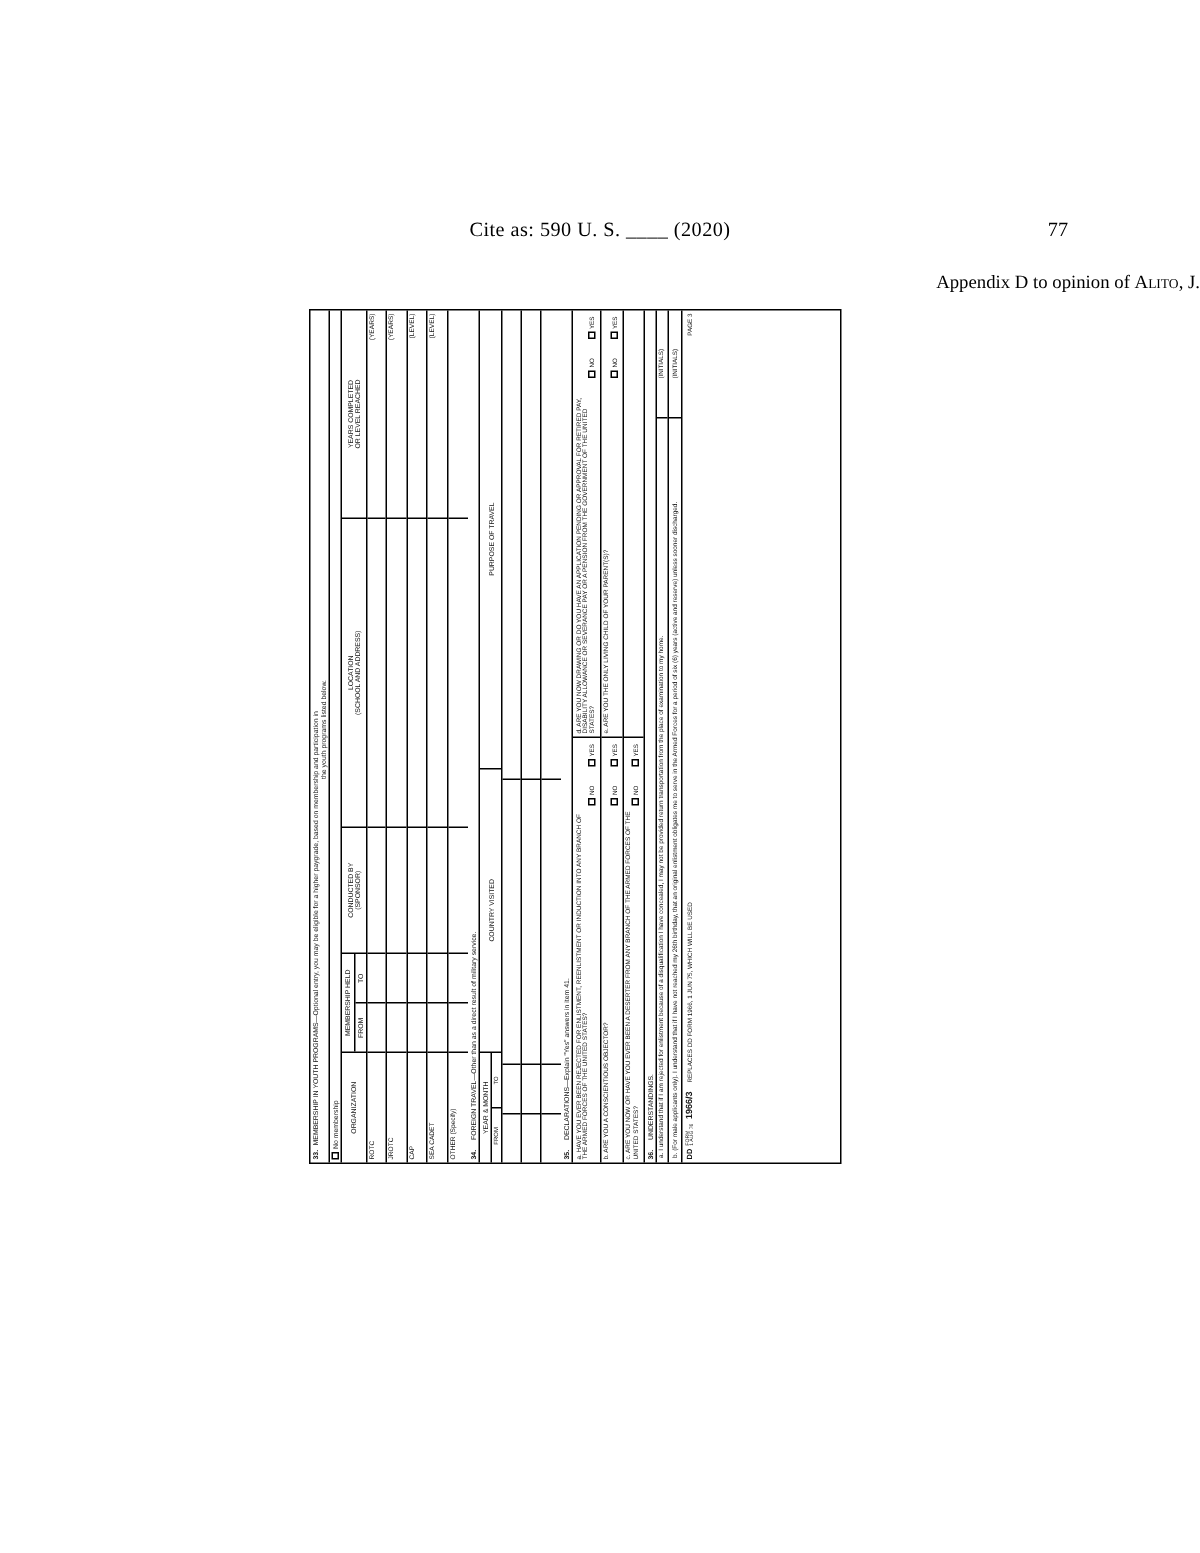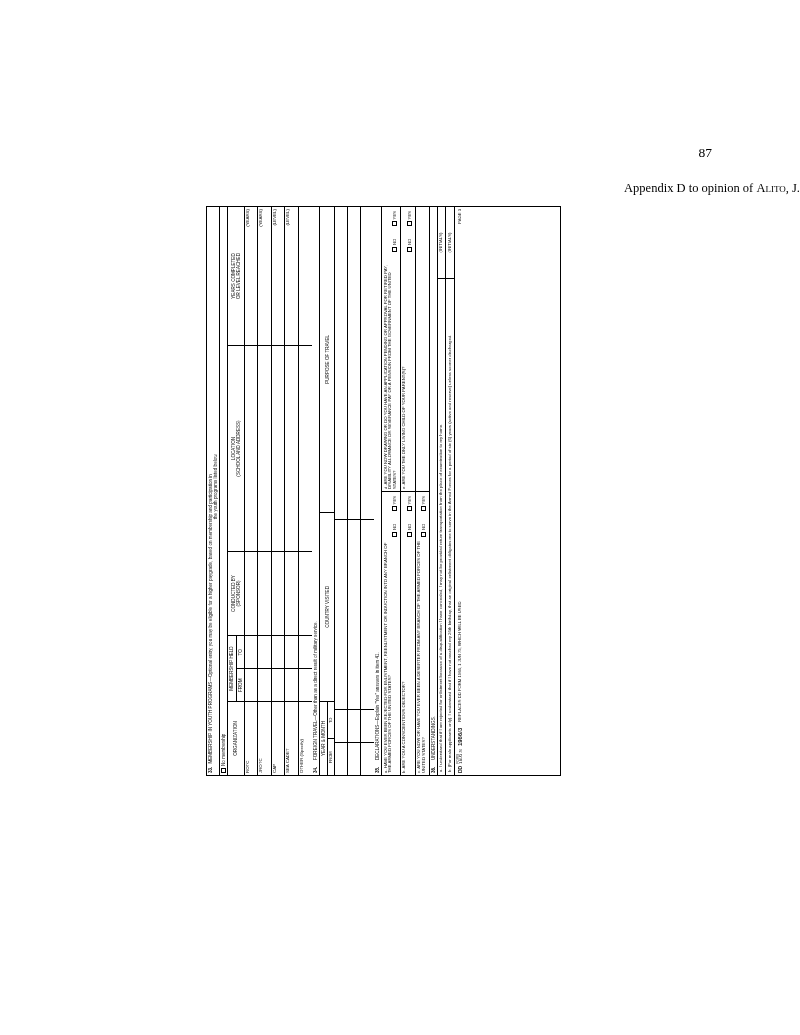--- a/index.html
+++ b/index.html
@@ -139,22 +139,25 @@
   .foot .fm { font-size: 3.4px; margin-right: 3px; line-height: 1.05; }
   .foot .num { font-weight: bold; font-size: 6px; margin-right: 6px; }
   .foot .rep { font-size: 4.2px; }
   .foot .pg { margin-left: auto; font-size: 4.2px; }
 </style>
 </head>
 <body>
 
 <div class="page">
 
-
-  <div class="page-num">87</div>
+  <div class="cite-line">
+    <span>Cite as:  590 U. S. ____ (2020)</span>
+  </div>
+
+  <div class="page-num">77</div>
 
   <div class="appendix-line">
     <span>Appendix D to opinion of </span><span class="smallcaps">Alito</span><span>, J.</span>
   </div>
 
   <div class="form-wrap">
     <div class="form-rot">
       <div class="form">
 
         <div class="s33head">

